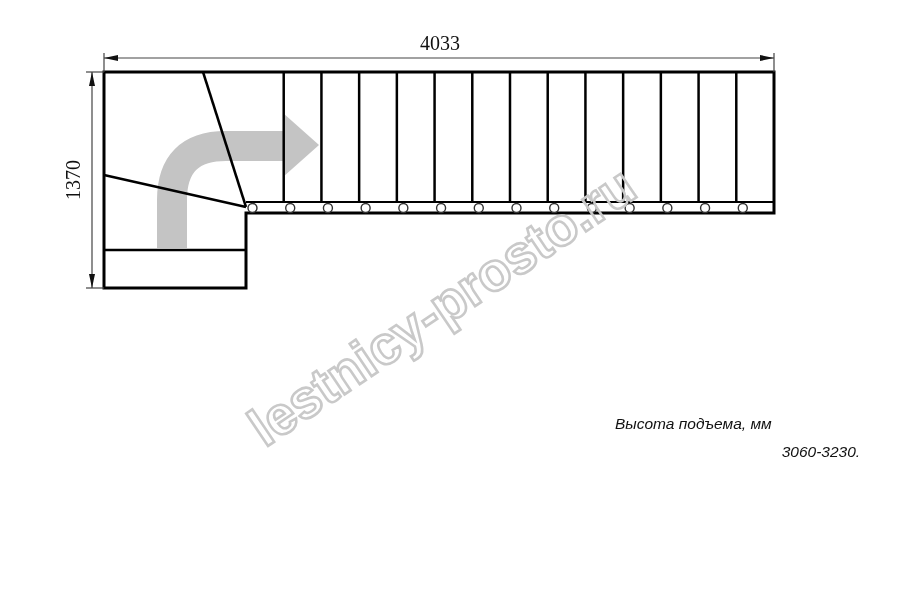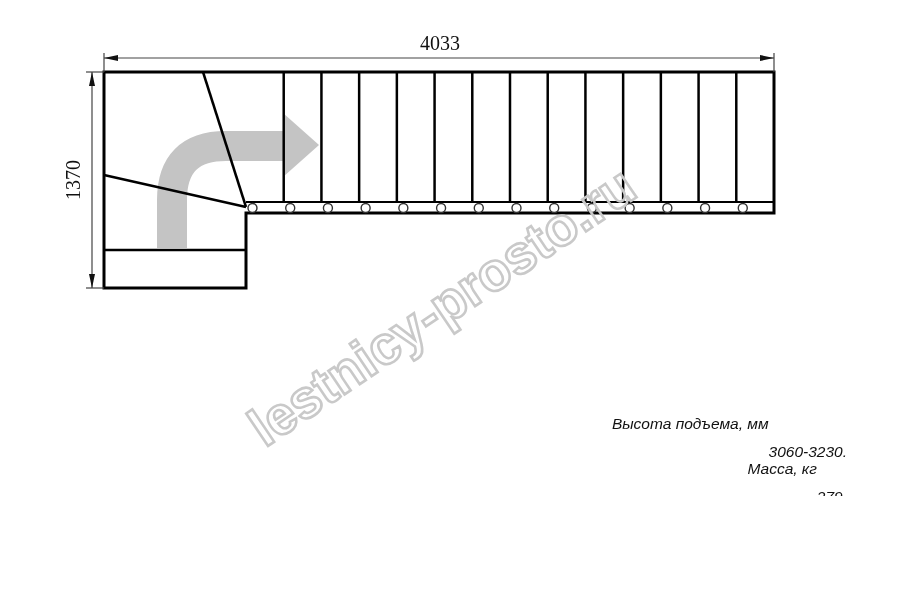--- a/index.html
+++ b/index.html
@@ -2,21 +2,21 @@
 <html><head>
 <meta charset="utf-8">
 <style>
   html,body{margin:0;padding:0;background:#fff;}
   #stage{position:relative;width:900px;height:496px;background:#ffffff;overflow:hidden;
          font-family:"Liberation Sans",sans-serif;}
   #drawing{position:absolute;left:0;top:0;}
   .specs{position:absolute;left:615px;top:415px;width:232px;
          font-family:"Liberation Sans",sans-serif;font-style:italic;
          font-size:15.5px;color:#111;line-height:17.4px;}
-  .spec-row{display:flex;justify-content:flex-end;}
+  .spec-row{display:flex;justify-content:space-between;gap:10px;}
   .spec-label{white-space:nowrap;}
   .spec-value{white-space:nowrap;text-align:right;margin-top:28px;}
   text.dim-label{font-family:"Liberation Serif",serif;font-size:20px;fill:#111;}
   text.wm{font-family:"Liberation Sans",sans-serif;font-weight:bold;font-size:54px;
           fill:none;stroke:#c9c9c9;stroke-width:2.6px;}
 </style>
 </head>
 <body>
 
 <div id="stage">
@@ -91,18 +91,14 @@
     </g>
 
     <text class="wm" x="265" y="448" transform="rotate(-34 265 448)" textLength="452" lengthAdjust="spacingAndGlyphs">lestnicy-prosto.ru</text>
   </svg>
 
   <div class="specs">
     <div class="spec-row">
       <span class="spec-label">Высота подъема, мм</span>
       <span class="spec-value">3060-3230.</span>
     </div>
-    <div class="spec-row">
-      <span class="spec-label">Масса, кг</span>
-      <span class="spec-value">279.</span>
-    </div>
   </div>
 </div>
 
 </body></html>

